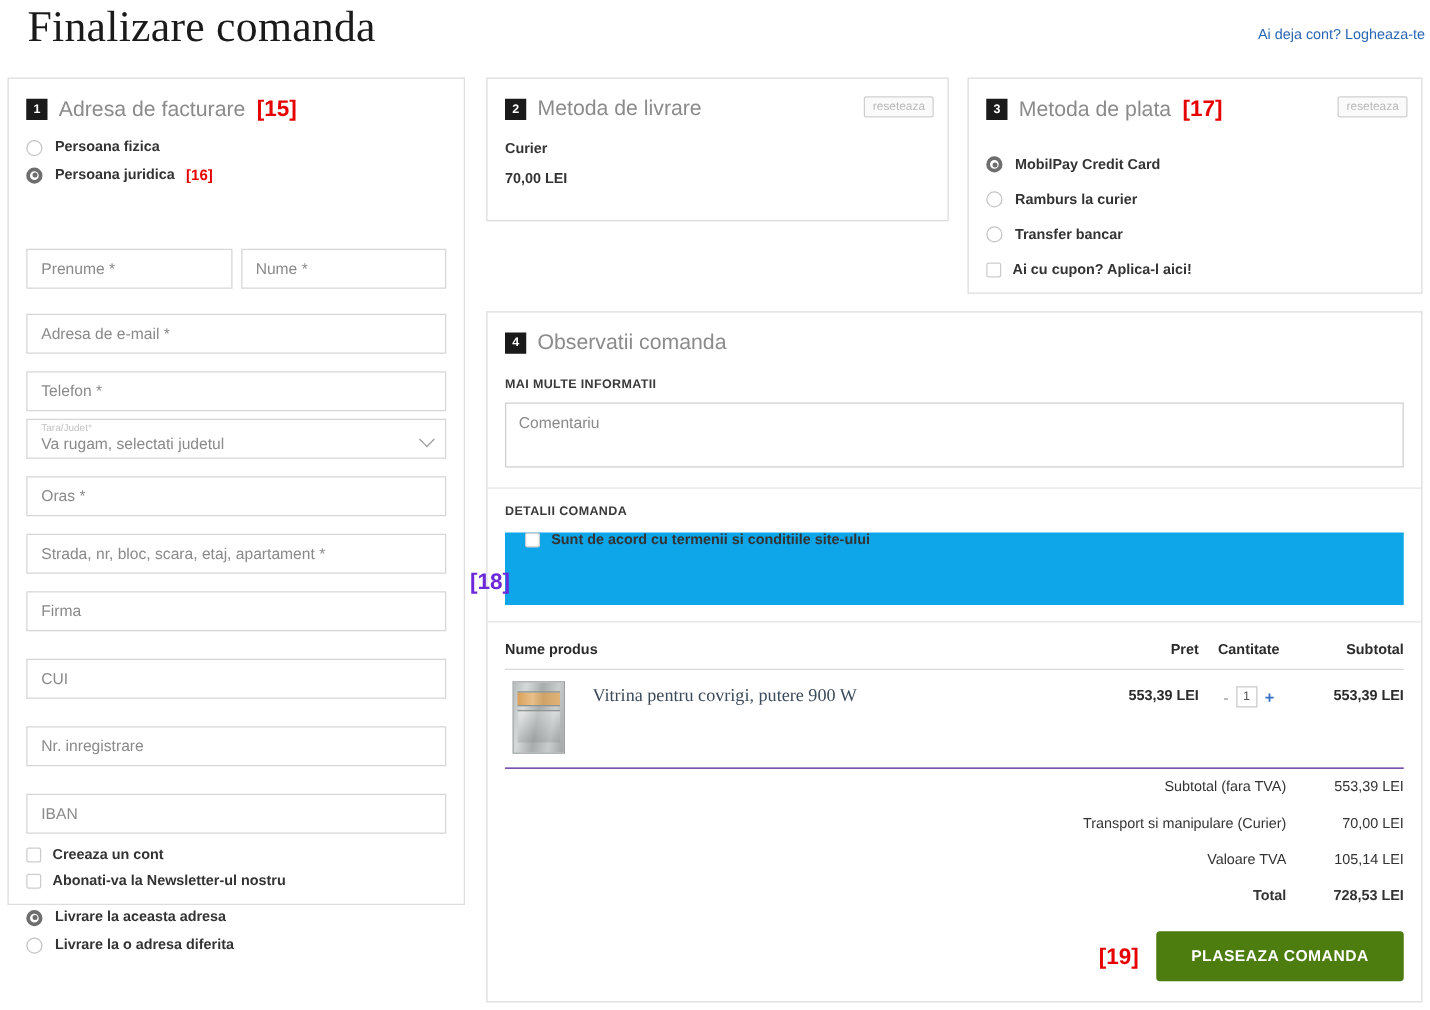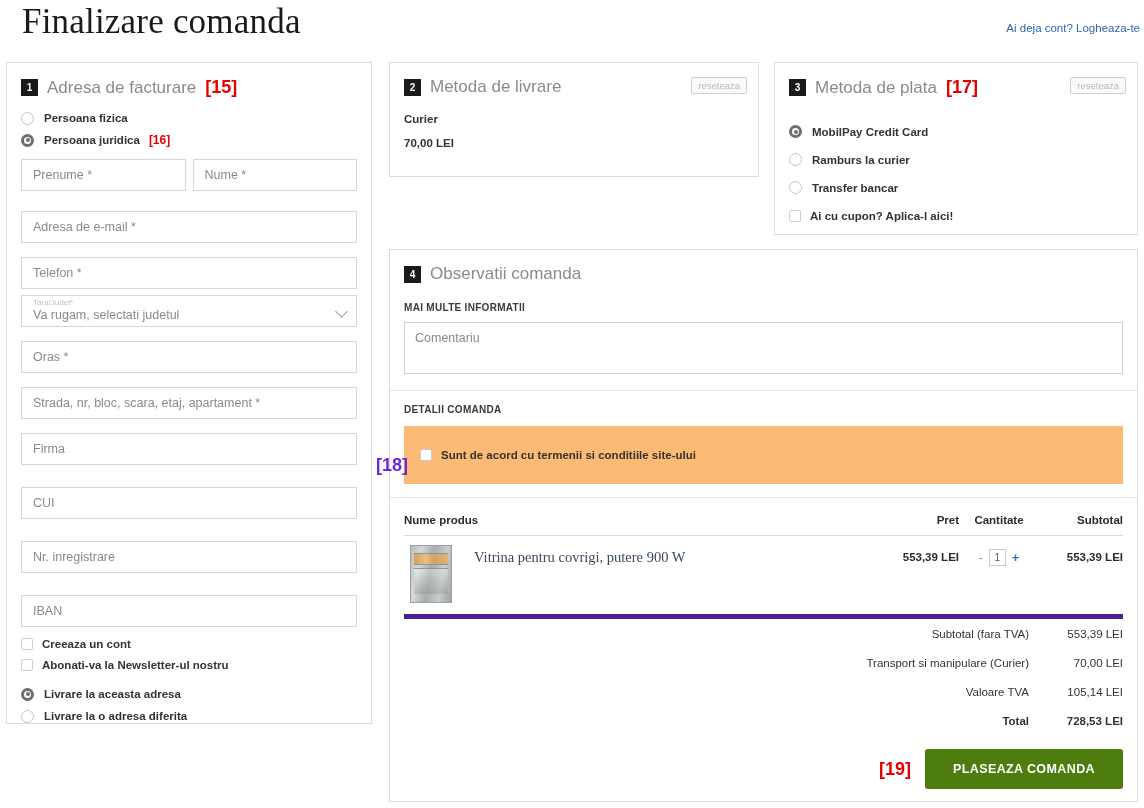--- a/index.html
+++ b/index.html
@@ -82,21 +82,21 @@
 
   .fields { padding: 8px 14px 0 14px; }
   .field {
     width: 100%; height: 32px;
     border: 1px solid #d6d6d6; background: #fff;
     font-size: 12.5px; color: #8a8a8a;
     padding: 0 11px; margin-bottom: 6px;
     display: flex; align-items: center;
     font-family: "Liberation Sans", sans-serif;
   }
-  .field-row { display: flex; gap: 7px; }
+  .field-row { display: flex; gap: 7px; margin-top: 40px; }
   .field-row .field { width: 50%; }
   .field.gap-top { margin-top: 14px; }
 
   .select-field {
     position: relative; height: 32px; width: 100%;
     border: 1px solid #d6d6d6; background: #fff;
     margin-bottom: 6px; padding: 2px 11px 0 11px;
   }
   .select-mini { font-size: 8px; color: #c2c2c2; line-height: 10px; }
   .select-mini .req { color: #d0d0d0; }
@@ -138,22 +138,22 @@
   .obs-body { padding: 18px 14px 0 14px; }
   .comment-box {
     border: 1px solid #cfcfcf; background: #fff;
     height: 52px; margin-top: 9px; position: relative;
     font-size: 12.5px; color: #8a8a8a;
     padding: 8px 10px;
   }
   .hr { border-top: 1px solid #e4e4e4; margin-top: 16px; }
 
   .terms-bar {
-    background: #fdba74; margin: 11px 14px 0 14px;
-    height: 58px; display: flex; align-items: center;
+    background: #0ea5e9; margin: 11px 14px 0 14px;
+    height: 58px; display: flex; 
     padding-left: 16px;
   }
   .terms-label { font-size: 11.5px; font-weight: 700; color: #333; }
   .annot-left {
     position: absolute; left: 376px; top: 455px;
     color: #6d28d9; font-weight: 700; font-size: 18px; z-index: 5;
   }
 
   
   .tbl { margin: 16px 14px 0 14px; }
@@ -163,21 +163,21 @@
     padding-bottom: 9px;
   }
   .th { font-size: 11.5px; font-weight: 700; color: #2b2b2b; }
   .th.name { flex: 1; }
   .th.price { width: 88px; text-align: right; }
   .th.qty   { width: 80px; text-align: center; }
   .th.sub   { width: 84px; text-align: right; }
 
   .tbl-row {
     display: flex; align-items: flex-start;
-    border-bottom: 5px solid #4c1d95;
+    border-bottom: 1px solid #4c1d95;
     padding: 9px 0 11px 0;
   }
   .prod-cell { flex: 1; display: flex; align-items: flex-start; }
   .thumb {
     width: 42px; height: 58px; margin: 0 22px 0 6px;
     flex: 0 0 auto; position: relative;
     background: linear-gradient(100deg,#b9bcbd 0%,#d6d9da 22%,#a8acad 48%,#c9cdcd 74%,#9fa3a4 100%);
     border: 1px solid #9b9fa0;
   }
   .thumb::before {

